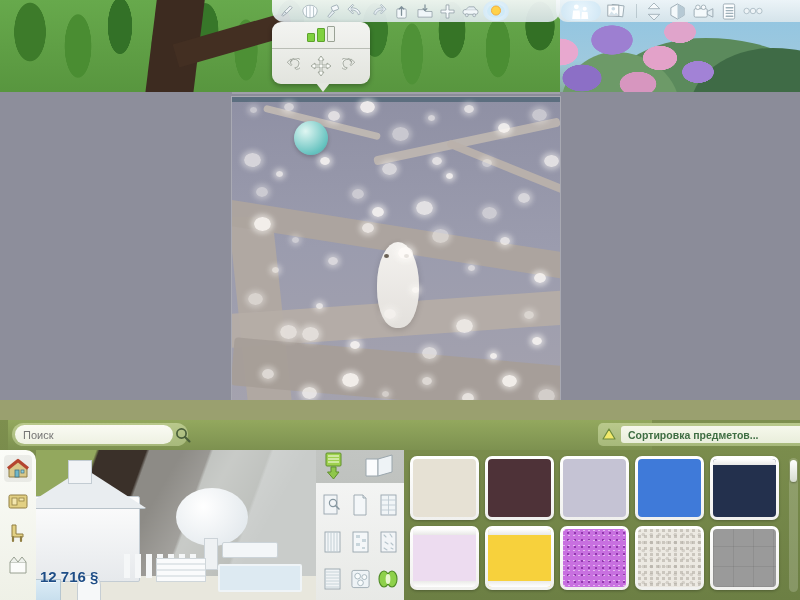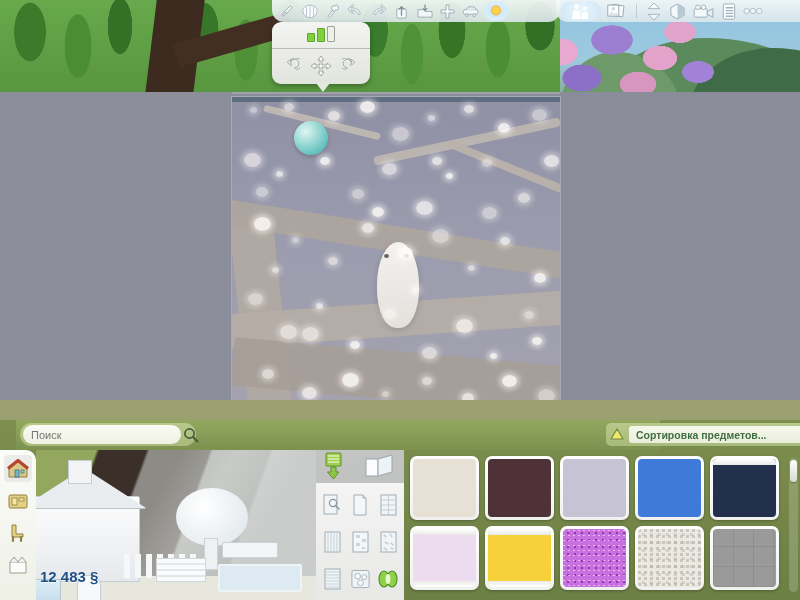--- a/index.html
+++ b/index.html
@@ -112,21 +112,21 @@
     border-left:7px solid transparent;border-right:7px solid transparent;
     border-top:9px solid #e5e7e1;}
 
   
   .medium{position:absolute;left:645px;top:125px;font-family:"Liberation Serif",serif;
     font-size:37px;color:#ee2222;letter-spacing:.5px;}
 
   
   .catalog{position:absolute;left:0;top:420px;width:800px;height:180px;
     background:linear-gradient(#7d8f4e,#6c7f44);}
-  .cat-topbar{position:absolute;left:16px;top:0;width:644px;height:30px;
+  .cat-topbar{position:absolute;left:8px;top:0;width:644px;height:30px;
     background:linear-gradient(#93a85e,#7d9150);}
   .search-wrap{position:absolute;left:4px;top:3px;width:176px;height:23px;
     background:linear-gradient(#b9c98c,#a7b97b);border-radius:12px;display:flex;align-items:center;}
   .search-inp{flex:1;height:19px;margin:0 2px 0 3px;border:none;outline:none;border-radius:11px;
     background:linear-gradient(#fafbf4,#eef1e2);padding:0 8px;font-size:11px;color:#4c5f7c;
     font-family:"Liberation Sans",sans-serif;}
   .search-btn{width:24px;height:23px;display:flex;align-items:center;justify-content:center;cursor:pointer;}
   .sort-wrap{position:absolute;left:590px;top:3px;width:200px;height:23px;
     background:linear-gradient(#b9c98c,#a7b97b);border-radius:5px;display:flex;align-items:center;padding:0 4px;gap:5px;cursor:pointer;}
   .sort-box{flex:1;height:17px;background:linear-gradient(#f6f8ec,#e9eedb);border-radius:3px;
@@ -484,21 +484,21 @@
       <div class="tbl"></div>
       <div class="house">
         <div class="win"></div>
         <div class="door"></div>
       </div>
       <div class="roof"></div>
       <div class="chimney"></div>
       <div class="fence"></div>
       <div class="steps"></div>
     </div>
-    <div class="money">12 483 §</div>
+    <div class="money">12 716 §</div>
 
     <div class="subpanel">
       <div class="sub-top">
         <div class="dl-ico">
           <svg width="23" height="30" viewBox="0 0 23 30">
               <rect x="4" y="1" width="15" height="13" rx="1" fill="#9fd14e" stroke="#5f8f2c" stroke-width="1"></rect>
               <path d="M6 4h11M6 7h11M6 10h11" stroke="#dff0bb" stroke-width="1.3"></path>
               <path d="M11.5 27l-6-7h3.5v-5h5v5H17z" fill="#8fc64a" stroke="#5f8f2c" stroke-width="1" stroke-linejoin="round"></path>
             </svg>
         </div>

